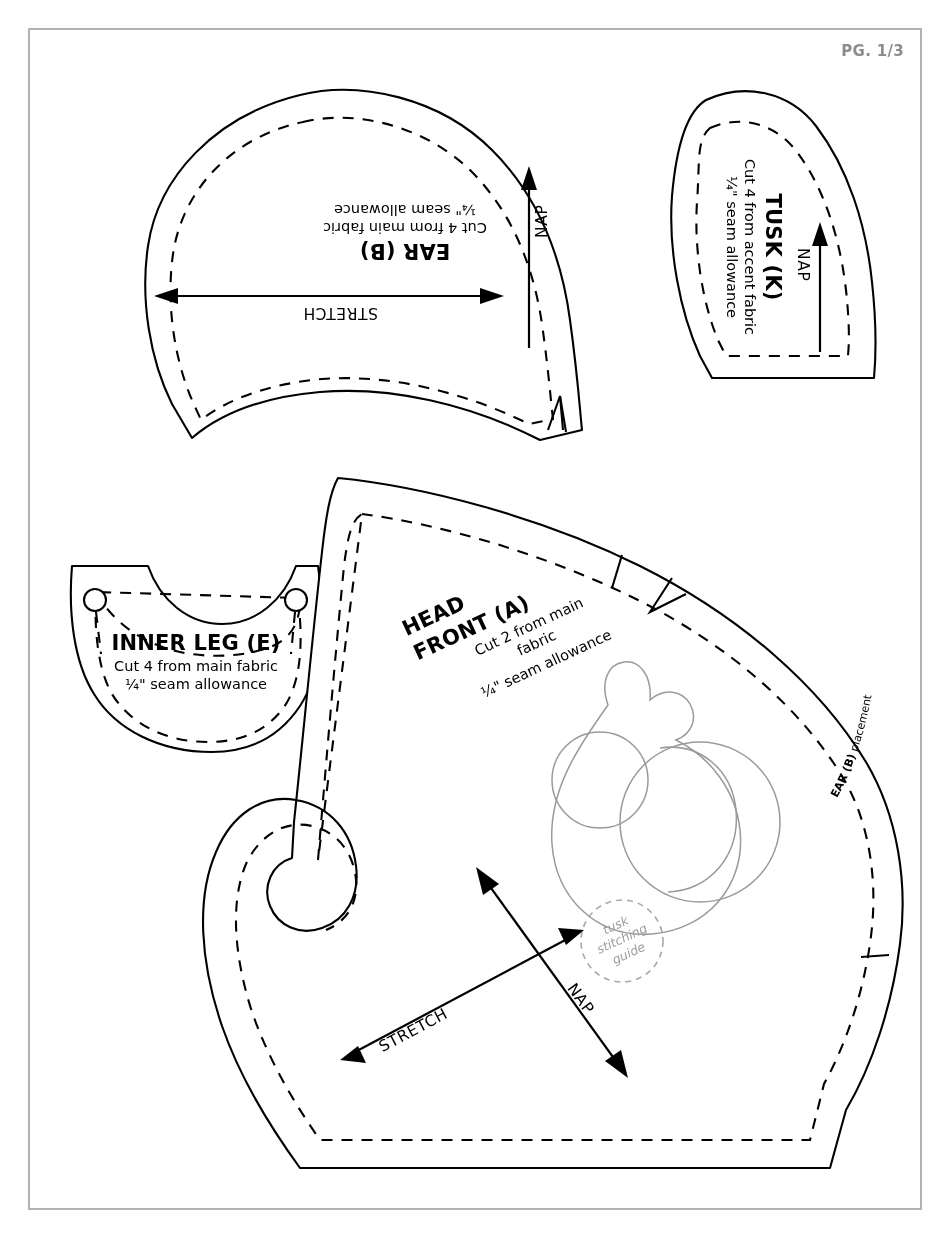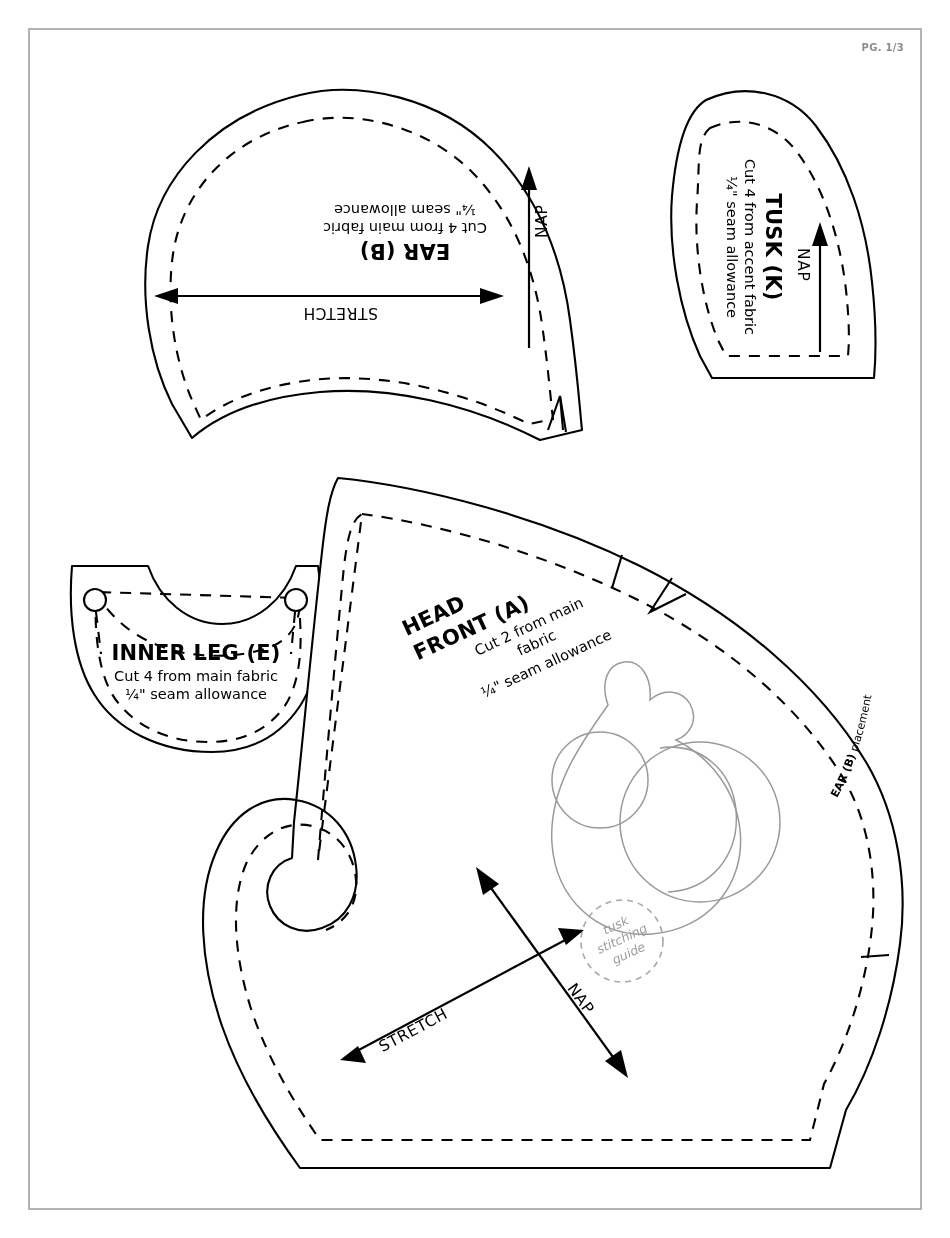--- a/index.html
+++ b/index.html
@@ -27,21 +27,21 @@
     width: 894px;
     height: 1182px;
     border: 2px solid #b3b3b3;
     box-sizing: border-box;
     pointer-events: none;
   }
   #pg-label {
     position: absolute;
     right: 46px;
     top: 42px;
-    font-size: 10px;
+    font-size: 15px;
     font-weight: bold;
     color: #8c8c8c;
     letter-spacing: 0.3px;
     font-family: "DejaVu Sans", "Liberation Sans", sans-serif;
     margin-left: 41px;
   }
   svg.layer {
     position: absolute;
     left: 0;
     top: 0;
@@ -327,21 +327,21 @@
 
   <div class="txt blockcenter" style="left:786px; top:142px; width:210px; transform: rotate(90deg); transform-origin: left top;">
     <div class="ttl">TUSK (K)</div>
     <div class="sub">Cut 4 from accent fabric</div>
     <div class="sub">¼" seam allowance</div>
   </div>
   <div class="txt dirlabel" style="left:812px; top:248px; transform: rotate(90deg); transform-origin: left top;">
     <span>NAP</span>
   </div>
 
-  <div class="txt blockcenter" style="left:74px; top:630px; width:244px;margin-top:10px;">
+  <div class="txt blockcenter" style="left:74px; top:630px; width:244px;">
     <div class="ttl">INNER LEG (E)</div>
     <div class="sub">Cut 4 from main fabric</div>
     <div class="sub">¼" seam allowance</div>
   </div>
 
   <div class="txt blockcenter" style="left:398px; top:618px; width:230px; transform: rotate(-25deg); transform-origin: left top;">
     <div class="ttl" style="text-align:left;">HEAD</div>
     <div class="ttl" style="text-align:left;">FRONT (A)</div>
     <div class="sub">Cut 2 from main</div>
     <div class="sub">fabric</div>

